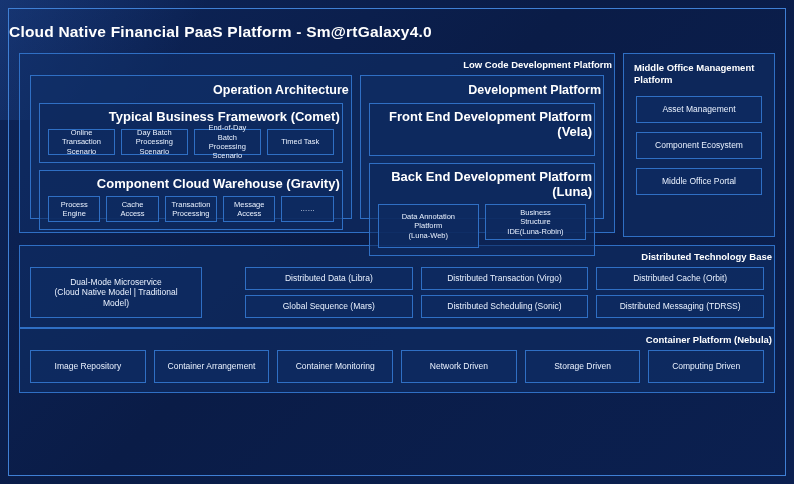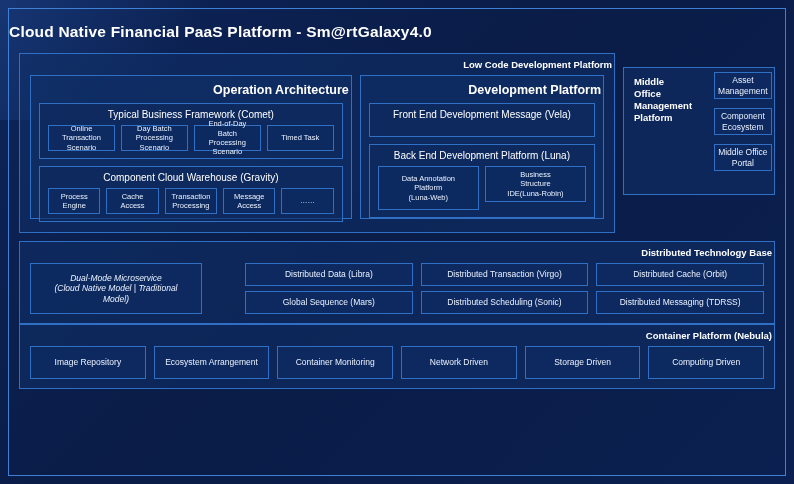--- a/index.html
+++ b/index.html
@@ -123,41 +123,40 @@
     flex-direction: column;
   }
   .sub-panel {
     box-sizing: border-box;
     border: 1px solid #2f6fc4;
     background: rgba(13, 40, 92, 0.6);
     margin: 0 8px 7px 8px;
     padding-bottom: 7px;
   }
   .sub-title {
-    text-align: center;
-    font-size: 10px;
-    font-weight: normal;
+    text-align: right;
+    font-size: 13px;
+    font-weight: bold;
     padding: 5px 2px 5px 2px;
     color: #ffffff;
   }
   .chip-row {
     display: flex;
     gap: 6px;
     padding: 0 8px;
     box-sizing: border-box;
   }
   .chip-row > .chip { flex: 1 1 0; height: 26px; }
 
   .mid-office {
     width: 152px;
     flex: 0 0 152px;
-    height: 128px;
-    display: flex;
-    flex-direction: row;
-    margin-top: 14px;
+    height: 184px;
+    display: flex;
+    flex-direction: column;
   }
   .mid-office .panel-title {
     text-align: left;
     padding: 8px 10px 6px 10px;
     font-size: 9.5px;
     line-height: 1.25;
   }
   .mid-office-list {
     display: flex;
     flex-direction: column;
@@ -170,21 +169,20 @@
   .row2 { margin-top: 8px; }
   .dist-body {
     display: flex;
     gap: 8px;
     padding: 0 10px 9px 10px;
     box-sizing: border-box;
   }
   .dual-mode {
     flex: 0 0 172px;
     height: 51px;
-    font-style: italic;
   }
   .dist-grid {
     flex: 1 1 auto;
     display: grid;
     grid-template-columns: repeat(3, 1fr);
     grid-template-rows: repeat(2, 23px);
     gap: 5px 8px;
     padding-left: 35px;
   }
 
@@ -244,21 +242,21 @@
 Access</div>
                   <div class="chip">……</div>
                 </div>
               </div>
             </div>
 
             <div class="panel dev-plat">
               <div class="panel-title big">Development Platform</div>
 
               <div class="sub-panel" style="padding-bottom:11px;">
-                <div class="sub-title">Front End Development Message (Vela)</div>
+                <div class="sub-title">Front End Development Platform (Vela)</div>
               </div>
 
               <div class="sub-panel">
                 <div class="sub-title">Back End Development Platform (Luna)</div>
                 <div class="chip-row">
                   <div class="chip" style="height:44px;">Data Annotation
 Platform
 (Luna-Web)</div>
                   <div class="chip" style="height:36px;">Business
 Structure
@@ -294,21 +292,21 @@
             <div class="chip md">Distributed Scheduling (Sonic)</div>
             <div class="chip md">Distributed Messaging (TDRSS)</div>
           </div>
         </div>
       </div>
 
       <div class="panel row3">
         <div class="panel-title">Container Platform (Nebula)</div>
         <div class="container-body">
           <div class="chip md">Image Repository</div>
-          <div class="chip md">Ecosystem Arrangement</div>
+          <div class="chip md">Container Arrangement</div>
           <div class="chip md">Container Monitoring</div>
           <div class="chip md">Network Driven</div>
           <div class="chip md">Storage Driven</div>
           <div class="chip md">Computing Driven</div>
         </div>
       </div>
 
     </div>
   </div>
 

